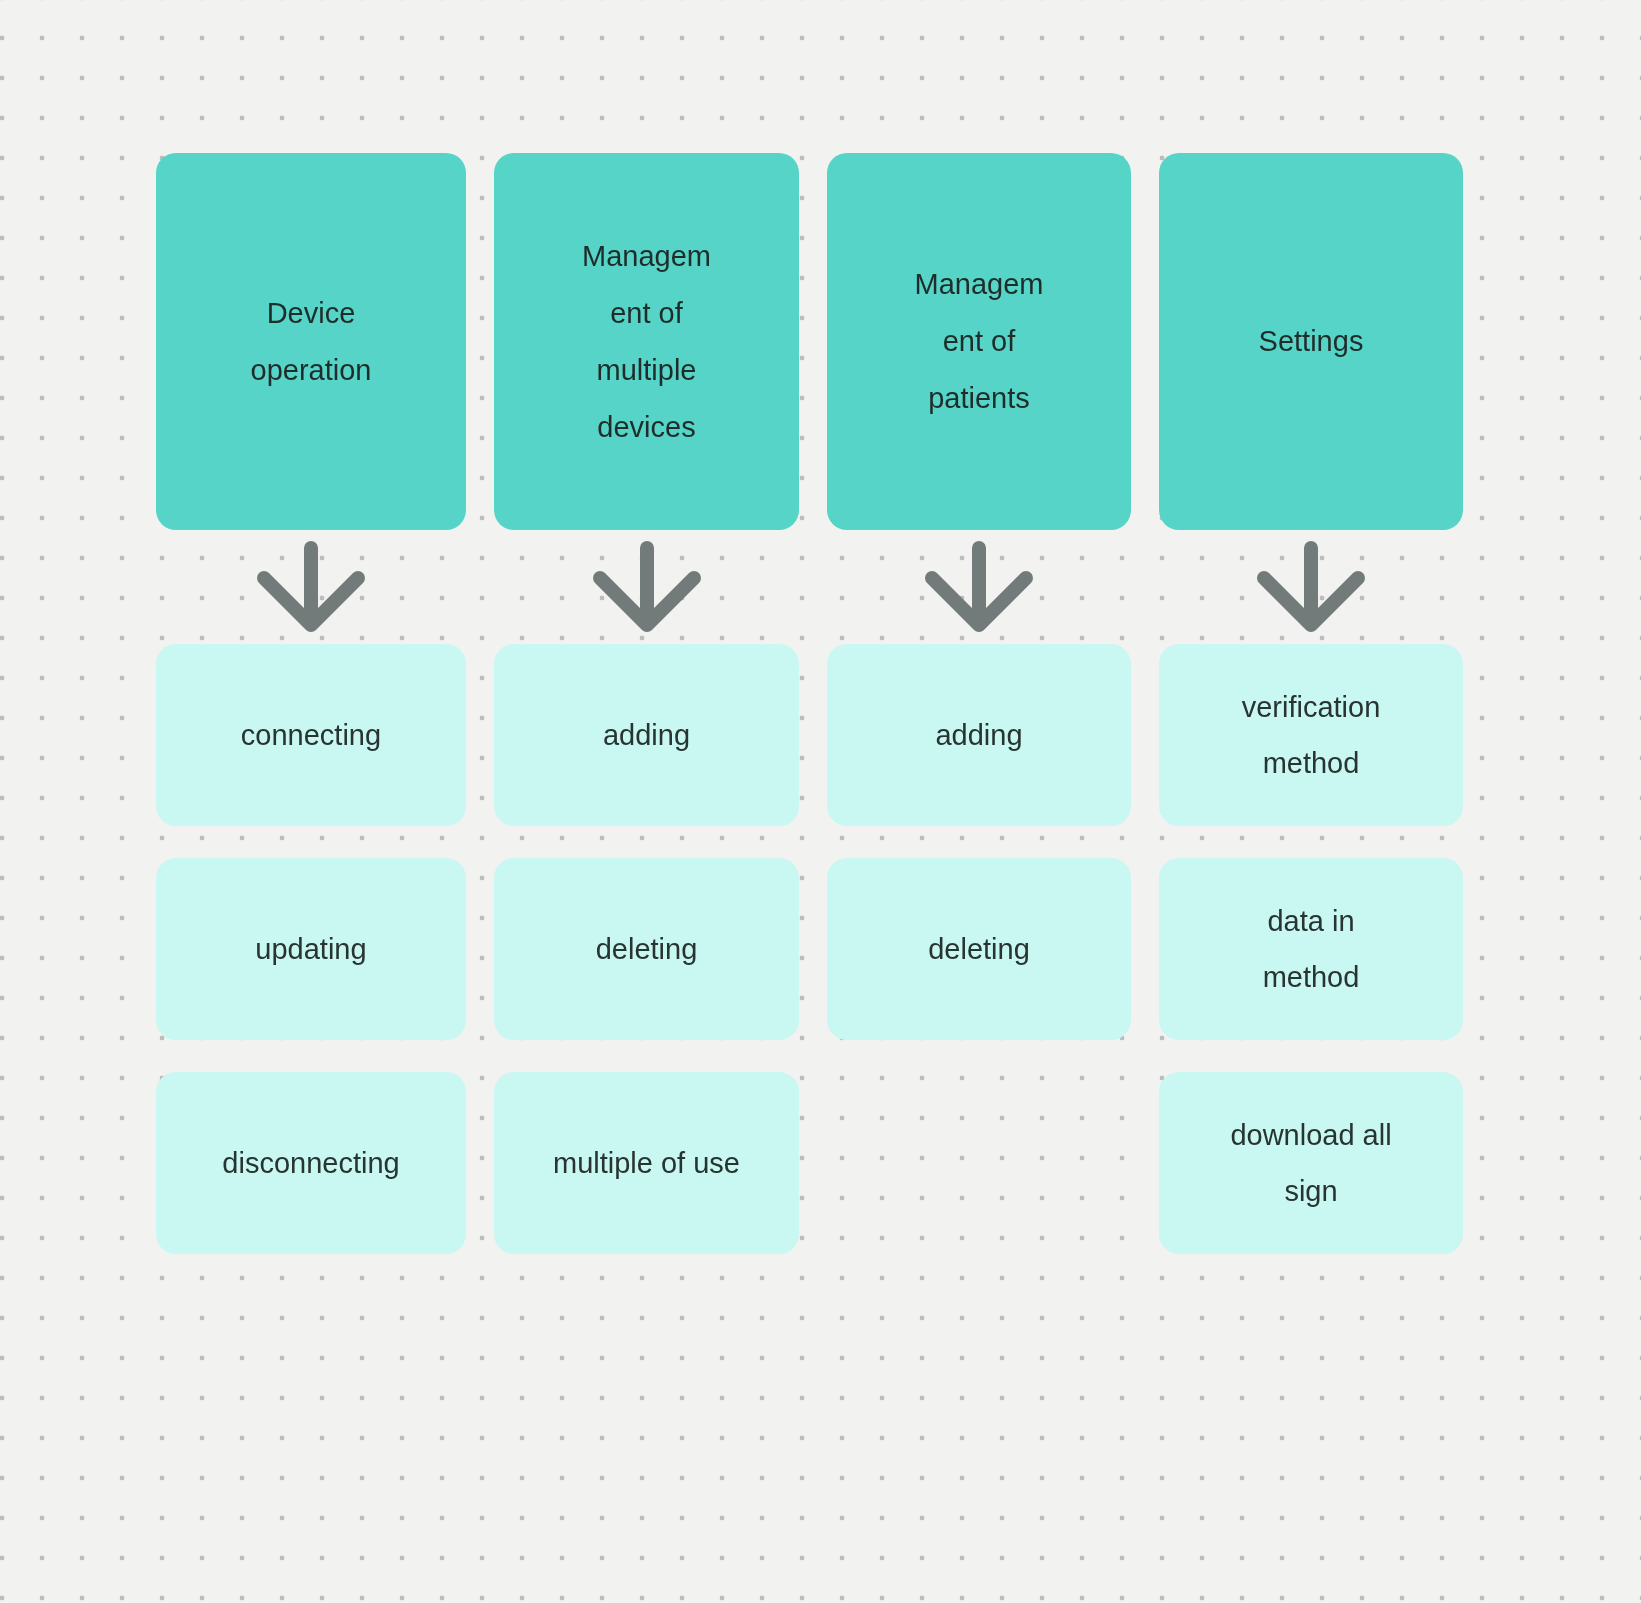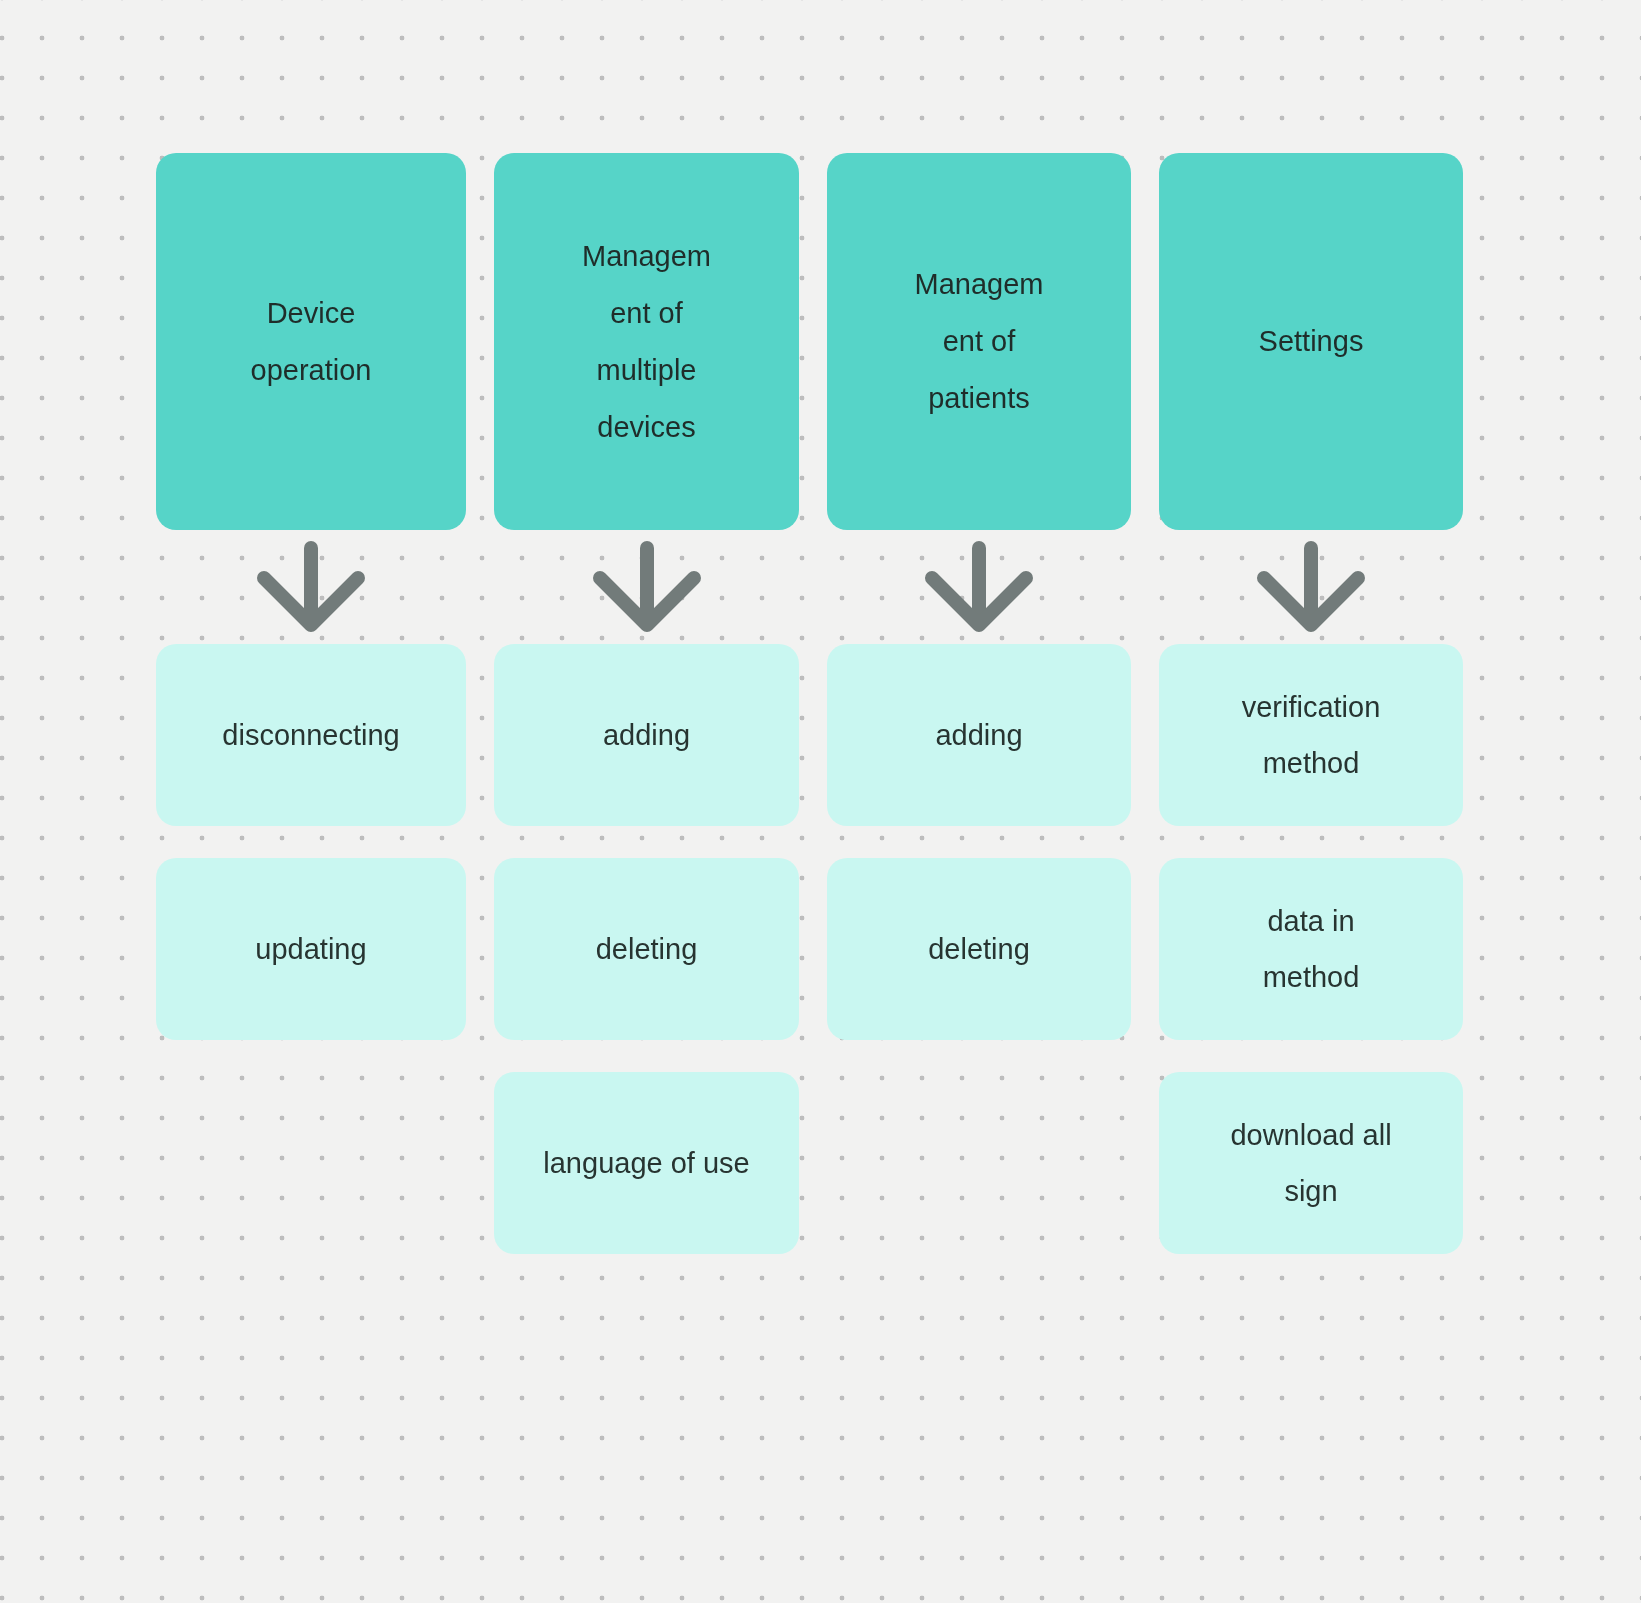--- a/index.html
+++ b/index.html
@@ -86,24 +86,27 @@
         <span>Device
 operation</span>
       </div>
       <div class="arrow-cell">
         <svg width="120" height="95" viewBox="0 0 120 95">
           <line x1="60" y1="8" x2="60" y2="78" stroke="#727b7a" stroke-width="14" stroke-linecap="round"></line>
           <polyline points="13,38 60,85 107,38" fill="none" stroke="#727b7a" stroke-width="14" stroke-linecap="round" stroke-linejoin="round"></polyline>
         </svg>
       </div>
       <div class="item-box">
-        <span>disconnecting</span>
+        <span>connecting</span>
       </div>
       <div class="item-box">
         <span>updating</span>
+      </div>
+      <div class="item-box">
+        <span>disconnecting</span>
       </div>
     </div>
 
     <div class="column">
       <div class="header-box">
         <span>Managem
 ent of
 multiple
 devices</span>
       </div>
@@ -113,21 +116,21 @@
           <polyline points="13,38 60,85 107,38" fill="none" stroke="#727b7a" stroke-width="14" stroke-linecap="round" stroke-linejoin="round"></polyline>
         </svg>
       </div>
       <div class="item-box">
         <span>adding</span>
       </div>
       <div class="item-box">
         <span>deleting</span>
       </div>
       <div class="item-box">
-        <span>language of use</span>
+        <span>multiple of use</span>
       </div>
     </div>
 
     <div class="column">
       <div class="header-box">
         <span>Managem
 ent of
 patients</span>
       </div>
       <div class="arrow-cell">

